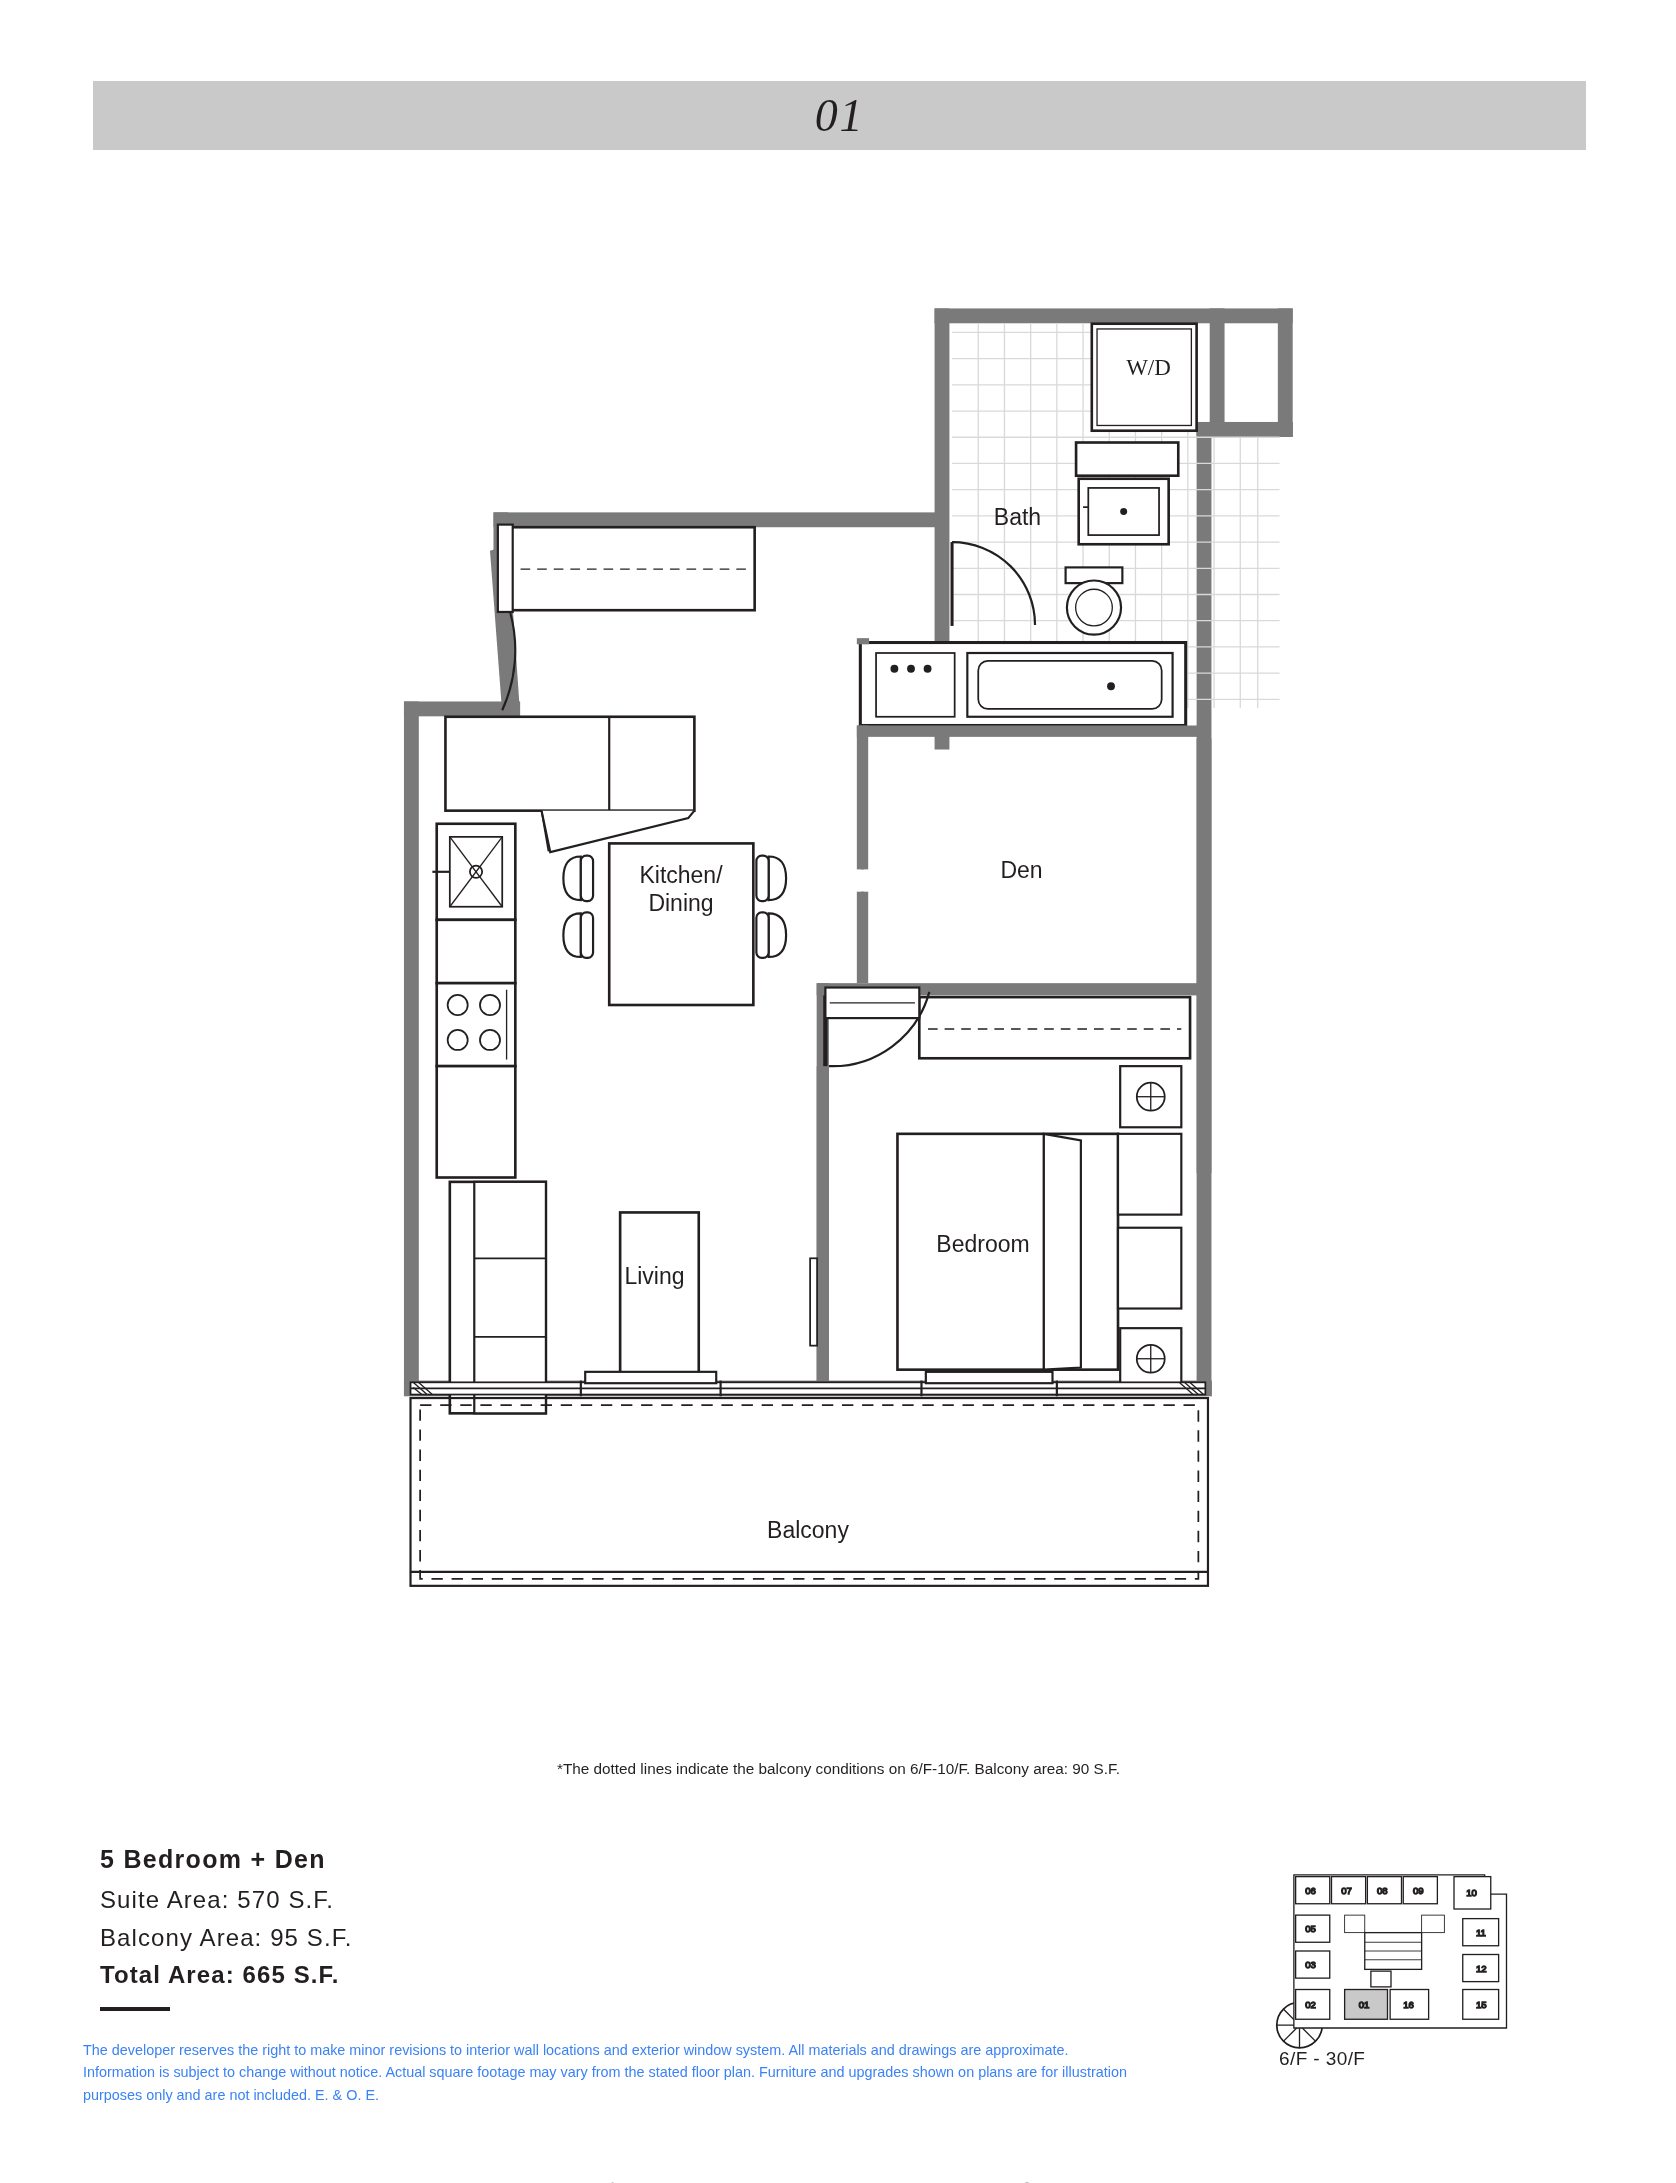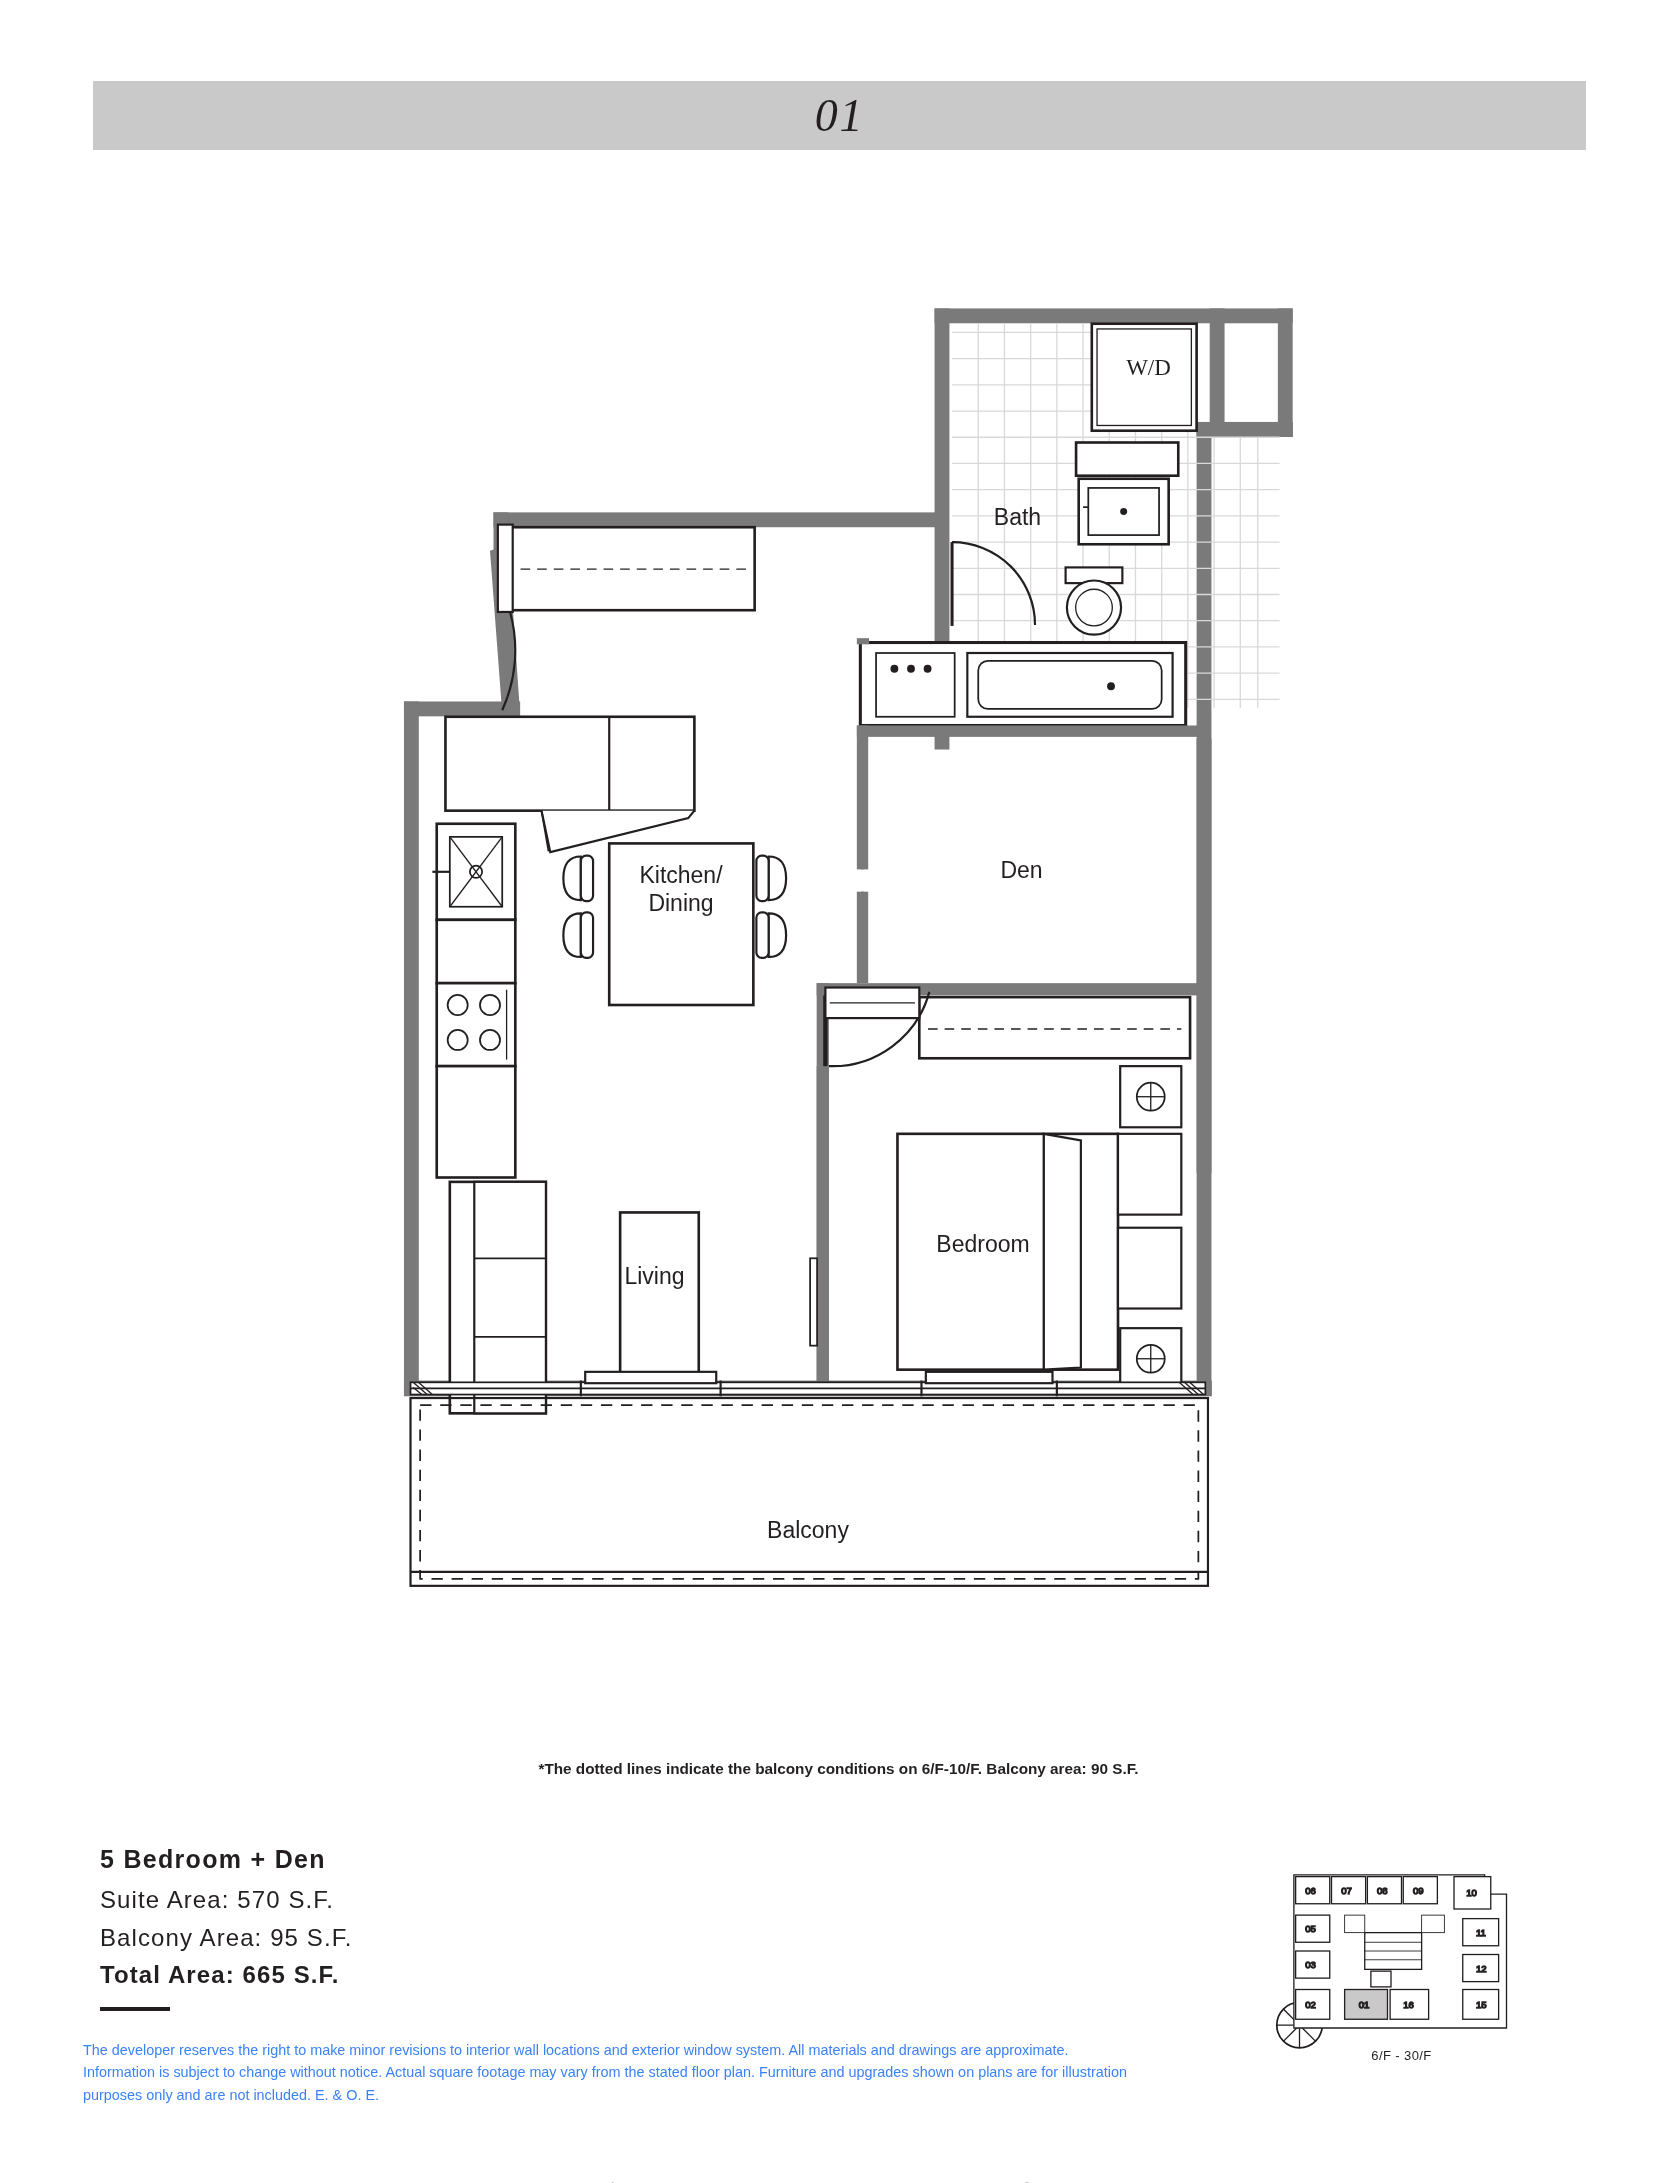--- a/index.html
+++ b/index.html
@@ -62,21 +62,20 @@
 
   
   .footnote {
     position: absolute;
     left: 0;
     top: 1760px;
     width: 1677px;
     text-align: center;
     font-size: 15.3px;
     color: #231f20;
-    font-weight: bold;
   }
 
   
   .summary {
     position: absolute;
     left: 100px;
     top: 1845px;
     width: 742px;
   }
   .summary .title {
@@ -119,22 +118,21 @@
     top: 1867px;
     width: 245px;
     height: 175px;
   }
   .keyplan svg { display:block; }
   .keyplan-caption {
     position: absolute;
     left: 1279px;
     top: 2048px;
     width: 245px;
-    text-align: center;
-    font-size: 13px;
+    font-size: 19px;
     letter-spacing: 0.4px;
   }
   .compass {
     position: absolute;
     left: 1258px;
     top: 1978px;
     width: 83px;
     height: 83px;
   }
 

